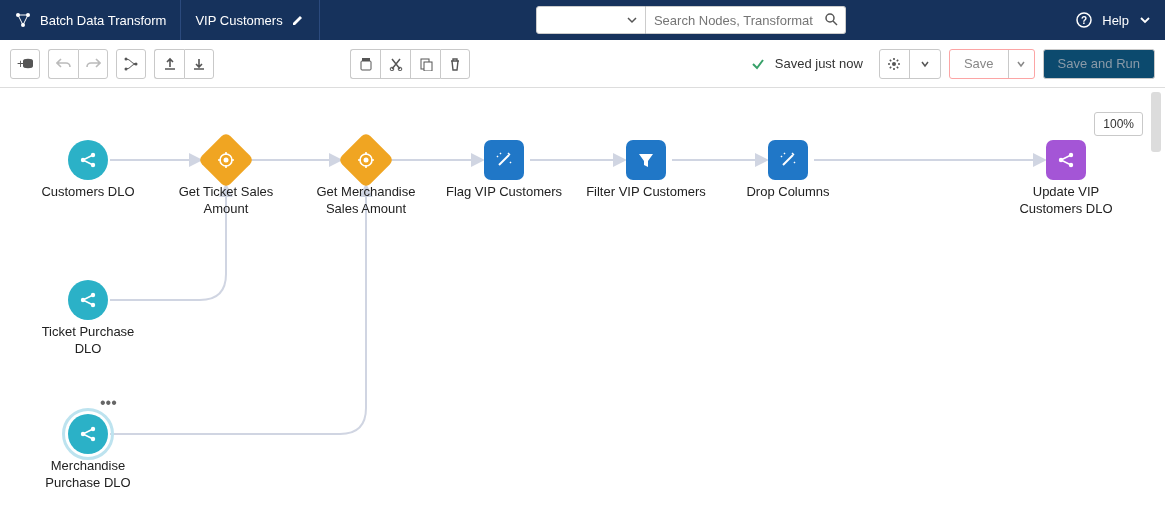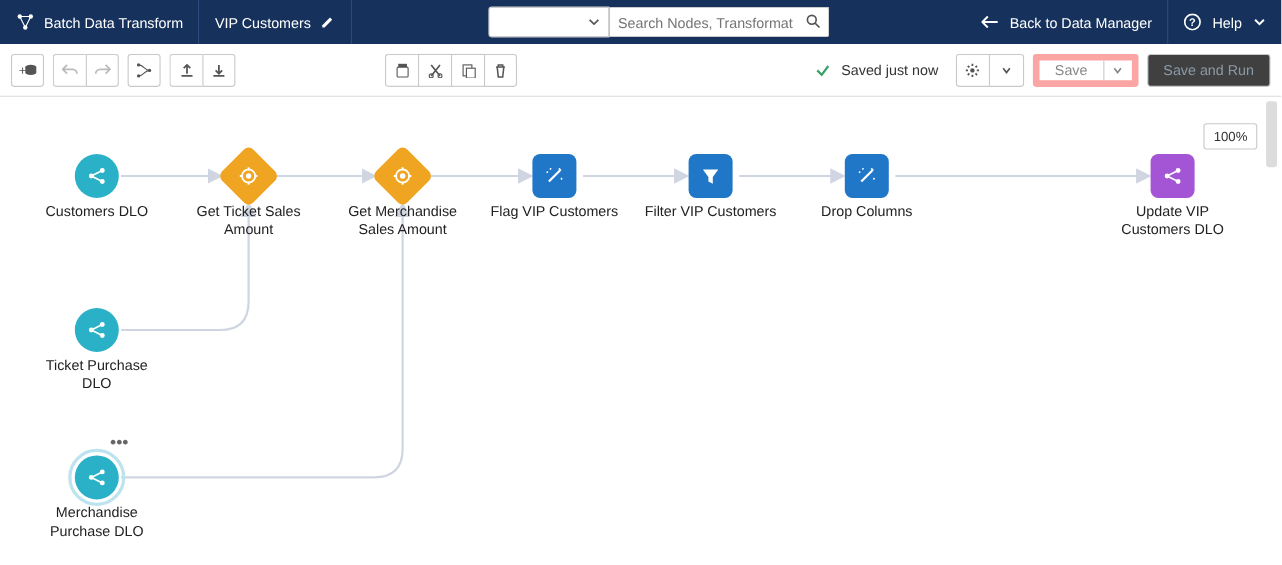--- a/index.html
+++ b/index.html
@@ -27,24 +27,24 @@
 .toolbar .group { display: flex; }
 .toolbar .group .btn { border-radius: 0; border-right: none; }
 .toolbar .group .btn:first-child { border-radius: 3px 0 0 3px; }
 .toolbar .group .btn:last-child { border-radius: 0 3px 3px 0; border-right: 1px solid #c9c9c9; }
 .toolbar .spacer { flex: 1; }
 .status { display: flex; align-items: center; gap: 10px; color: #2e7d32; font-size: 13px; margin-right: 8px; }
 .status .txt { color: #333; }
 .gear-split { display: flex; border: 1px solid #c9c9c9; border-radius: 3px; height: 30px; }
 .gear-split .part { display:flex;align-items:center;justify-content:center;width:30px; }
 .gear-split .part:first-child { border-right: 1px solid #c9c9c9; }
-.save-split { display: flex; border: 6px solid #fca5a5; border-radius: 3px; height: 30px; }
+.save-split { display: flex; border: 1px solid #fca5a5; border-radius: 3px; height: 30px; }
 .save-split .lbl { padding: 0 14px; display:flex;align-items:center;color:#888; }
 .save-split .caret { width: 26px; display:flex;align-items:center;justify-content:center;border-left:1px solid #c9c9c9;color:#888; }
-.save-run { height: 30px; padding: 0 14px; border: 1px solid #c9c9c9; border-radius: 3px; background: #404040; color: #8a9aa8; display:flex;align-items:center; }
+.save-run { height: 30px; padding: 0 14px; border: 1px solid #c9c9c9; border-radius: 3px; background: #0c4a6e; color: #8a9aa8; display:flex;align-items:center; }
 
 
 .canvas-wrap { position: relative; height: calc(514px - 40px - 48px); overflow: hidden; }
 .canvas { position: absolute; inset: 0; }
 .scrollbar-v { position: absolute; right: 2px; top: 2px; bottom: 2px; width: 14px; }
 .scrollbar-v .thumb { position:absolute; top:2px; left:2px; right:2px; height:60px; background:#dcdcdc; border-radius:3px; }
 .zoom-badge { position: absolute; right: 22px; top: 24px; border: 1px solid #c9c9c9; border-radius: 3px; padding: 4px 8px; font-size: 12px; background: #fff; }
 
 
 .node { position: absolute; width: 120px; display: flex; flex-direction: column; align-items: center; gap: 4px; }
@@ -103,28 +103,20 @@
         <input type="text" placeholder="Search Nodes, Transformat" style="">
         <span class="ico" style="position:absolute;right:14px;top:12px">
           <svg width="14" height="14" viewBox="0 0 14 14">
               <circle cx="6" cy="6" r="4" stroke="#555" stroke-width="1.5" fill="none"></circle>
               <path d="M9 9 L13 13" stroke="#555" stroke-width="1.5"></path>
             </svg>
         </span>
       </div>
     </div>
   </div>
-  <div class="segment back">
-    <span class="ico">
-      <svg width="16" height="12" viewBox="0 0 16 12">
-          <path d="M6 1 L1 6 L6 11 M1 6 L15 6" stroke="#fff" stroke-width="1.8" fill="none"></path>
-        </svg>
-    </span>
-    <span>Back to Data Manager</span>
-  </div>
   <div class="segment help">
     <span class="ico">
       <svg width="16" height="16" viewBox="0 0 16 16">
           <circle cx="8" cy="8" r="7" stroke="#fff" stroke-width="1.5" fill="none"></circle>
           <text x="8" y="12" text-anchor="middle" fill="#fff" font-size="10" font-weight="bold">?</text>
         </svg>
     </span>
     <span>Help</span>
     <span class="ico">
       <svg width="12" height="12" viewBox="0 0 12 12">

